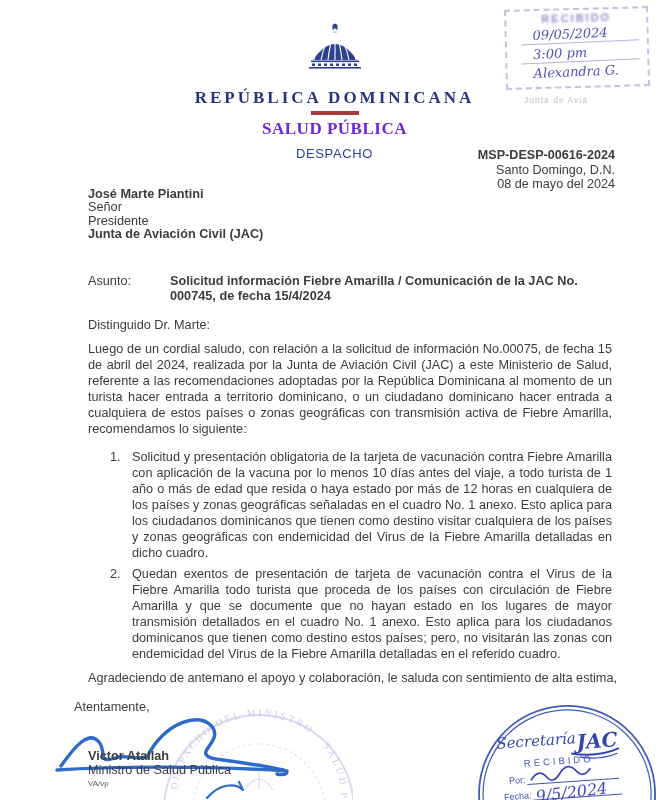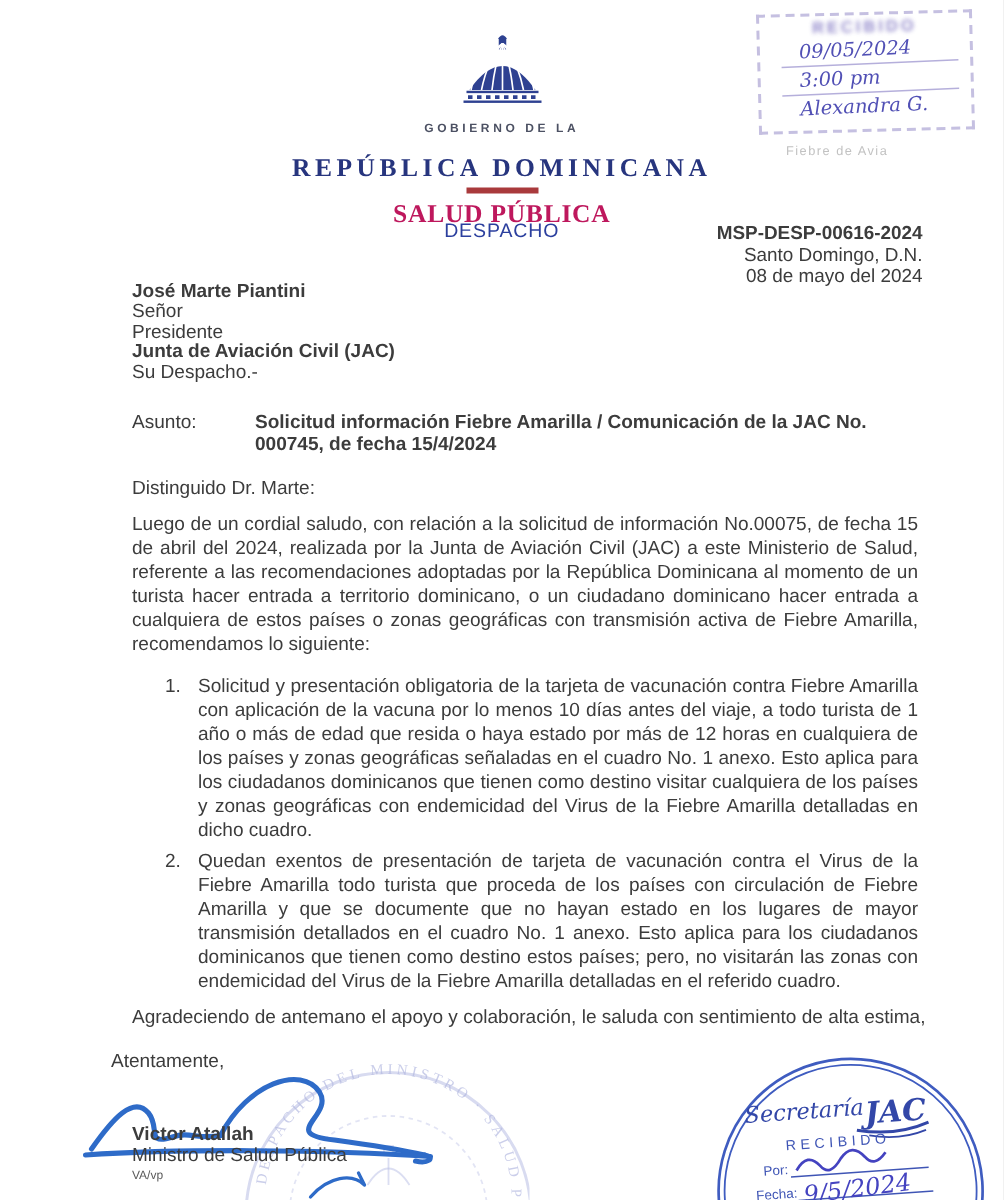--- a/index.html
+++ b/index.html
@@ -8,21 +8,21 @@
     background:#ffffff;overflow:hidden;
     font-family:"Liberation Sans",sans-serif;color:#3c3c3c;
   }
   
   .header-center{position:absolute;top:20px;left:0;width:100%;text-align:center;}
   .gov-line{font-size:8px;letter-spacing:2.4px;color:#4c5163;font-weight:bold;margin-top:4px;}
   .country-line{font-family:"Liberation Serif",serif;font-size:17px;letter-spacing:3px;
     color:#27357e;font-weight:600;margin-top:12px;}
   .red-rule{width:48px;height:3.5px;background:#a93a3c;margin:3px auto 4px auto;}
   .ministry-line{font-family:"Liberation Serif",serif;font-size:17px;font-weight:bold;
-    color:#be185d;letter-spacing:0.5px;}
+    color:#6d28d9;letter-spacing:0.5px;}
   .despacho{position:absolute;top:146px;left:0;width:100%;text-align:center;
     color:#2b3f9e;font-weight:normal;font-size:13px;letter-spacing:0.6px;}
   .ref-block{position:absolute;top:148px;right:54px;text-align:right;font-size:12.6px;line-height:14.5px;}
   .ref-code{font-weight:bold;}
   
   .stamp-top{position:absolute;left:505px;top:8px;width:144px;height:80px;
     border:2px dashed rgba(150,140,200,0.55);transform:rotate(-1.5deg);
     padding:2px 4px;box-sizing:border-box;color:#5150b5;}
   .stamp-top .blurred{font-weight:bold;letter-spacing:2px;font-size:11px;color:#7a6fc0;
     filter:blur(1.3px);opacity:0.8;text-align:center;}
@@ -84,48 +84,46 @@
       <g stroke="#ffffff" stroke-width="1.1" fill="none">
         <path d="M32 9 L32 40"></path>
         <path d="M32 9 Q22 20 18 40"></path>
         <path d="M32 9 Q42 20 46 40"></path>
         <path d="M32 9 Q14 22 11 40"></path>
         <path d="M32 9 Q50 22 53 40"></path>
         <path d="M32 9 Q27 22 25 40"></path>
         <path d="M32 9 Q37 22 39 40"></path>
       </g>
     </svg>
-    <div class="gov-line">GOBIERNO DE LA</div>
     <div class="country-line">REPÚBLICA DOMINICANA</div>
     <div class="red-rule"></div>
     <div class="ministry-line">SALUD PÚBLICA</div>
   </div>
 
   <div class="despacho">DESPACHO</div>
 
   <div class="ref-block">
     <div class="ref-code">MSP-DESP-00616-2024</div>
     <div>Santo Domingo, D.N.</div>
     <div>08 de mayo del 2024</div>
   </div>
 
   <div class="stamp-top">
     <div class="blurred">RECIBIDO</div>
     <div class="hand hand-row">09/05/2024</div>
     <div class="hand hand-row">3:00 pm</div>
     <div class="hand hand-row" style="border-bottom:none;">Alexandra G.</div>
   </div>
-  <div class="stamp-caption">Fiebre de Avia</div>
+  <div class="stamp-caption">Junta de Avia</div>
 
   <div class="recipient">
     <div style="font-weight:bold;">José Marte Piantini</div>
     <div>Señor</div>
     <div>Presidente</div>
     <div style="font-weight:bold;">Junta de Aviación Civil (JAC)</div>
-    <div>Su Despacho.-</div>
   </div>
 
   <div class="subject-row">
     <div class="subject-label">Asunto:</div>
     <div class="subject-text">Solicitud información Fiebre Amarilla / Comunicación de la JAC No. 000745, de fecha 15/4/2024</div>
   </div>
 
   <div class="greeting">Distinguido Dr. Marte:</div>
 
   <div class="para1">Luego de un cordial saludo, con relación a la solicitud de información No.00075, de fecha 15 de abril del 2024, realizada por la Junta de Aviación Civil (JAC) a este Ministerio de Salud, referente a las recomendaciones adoptadas por la República Dominicana al momento de un turista hacer entrada a territorio dominicano, o un ciudadano dominicano hacer entrada a cualquiera de estos países o zonas geográficas con transmisión activa de Fiebre Amarilla, recomendamos lo siguiente:</div>

